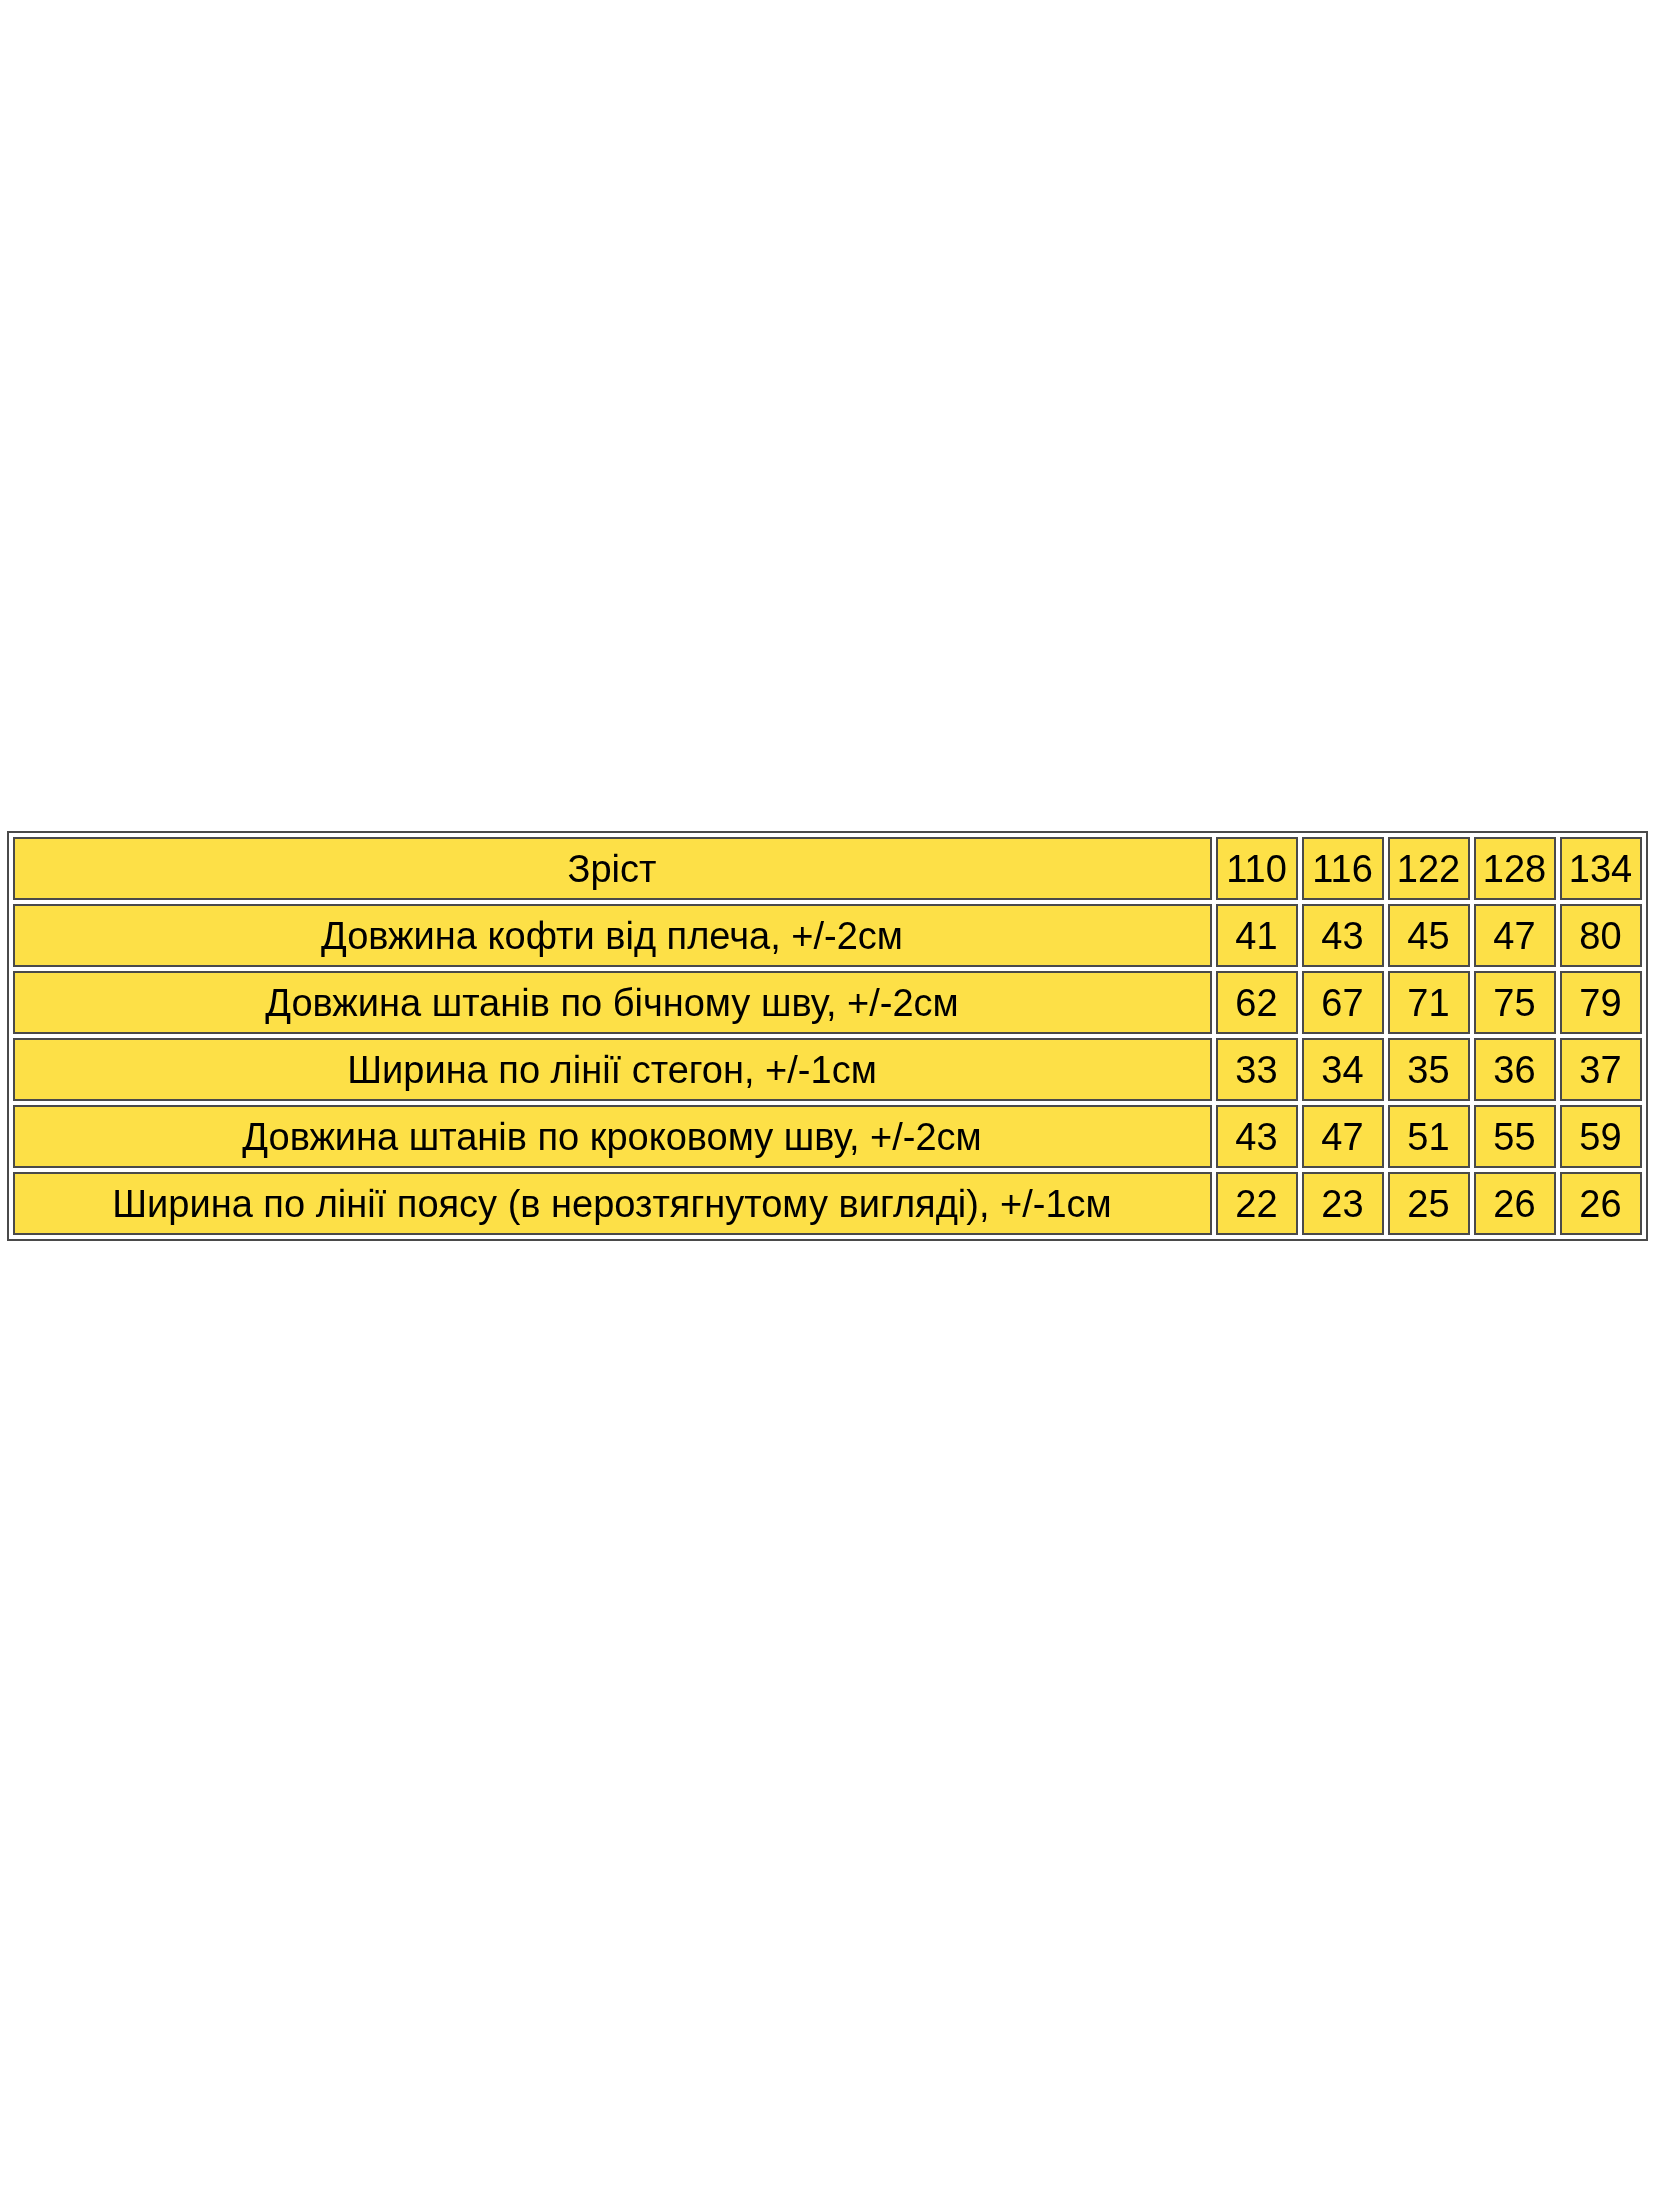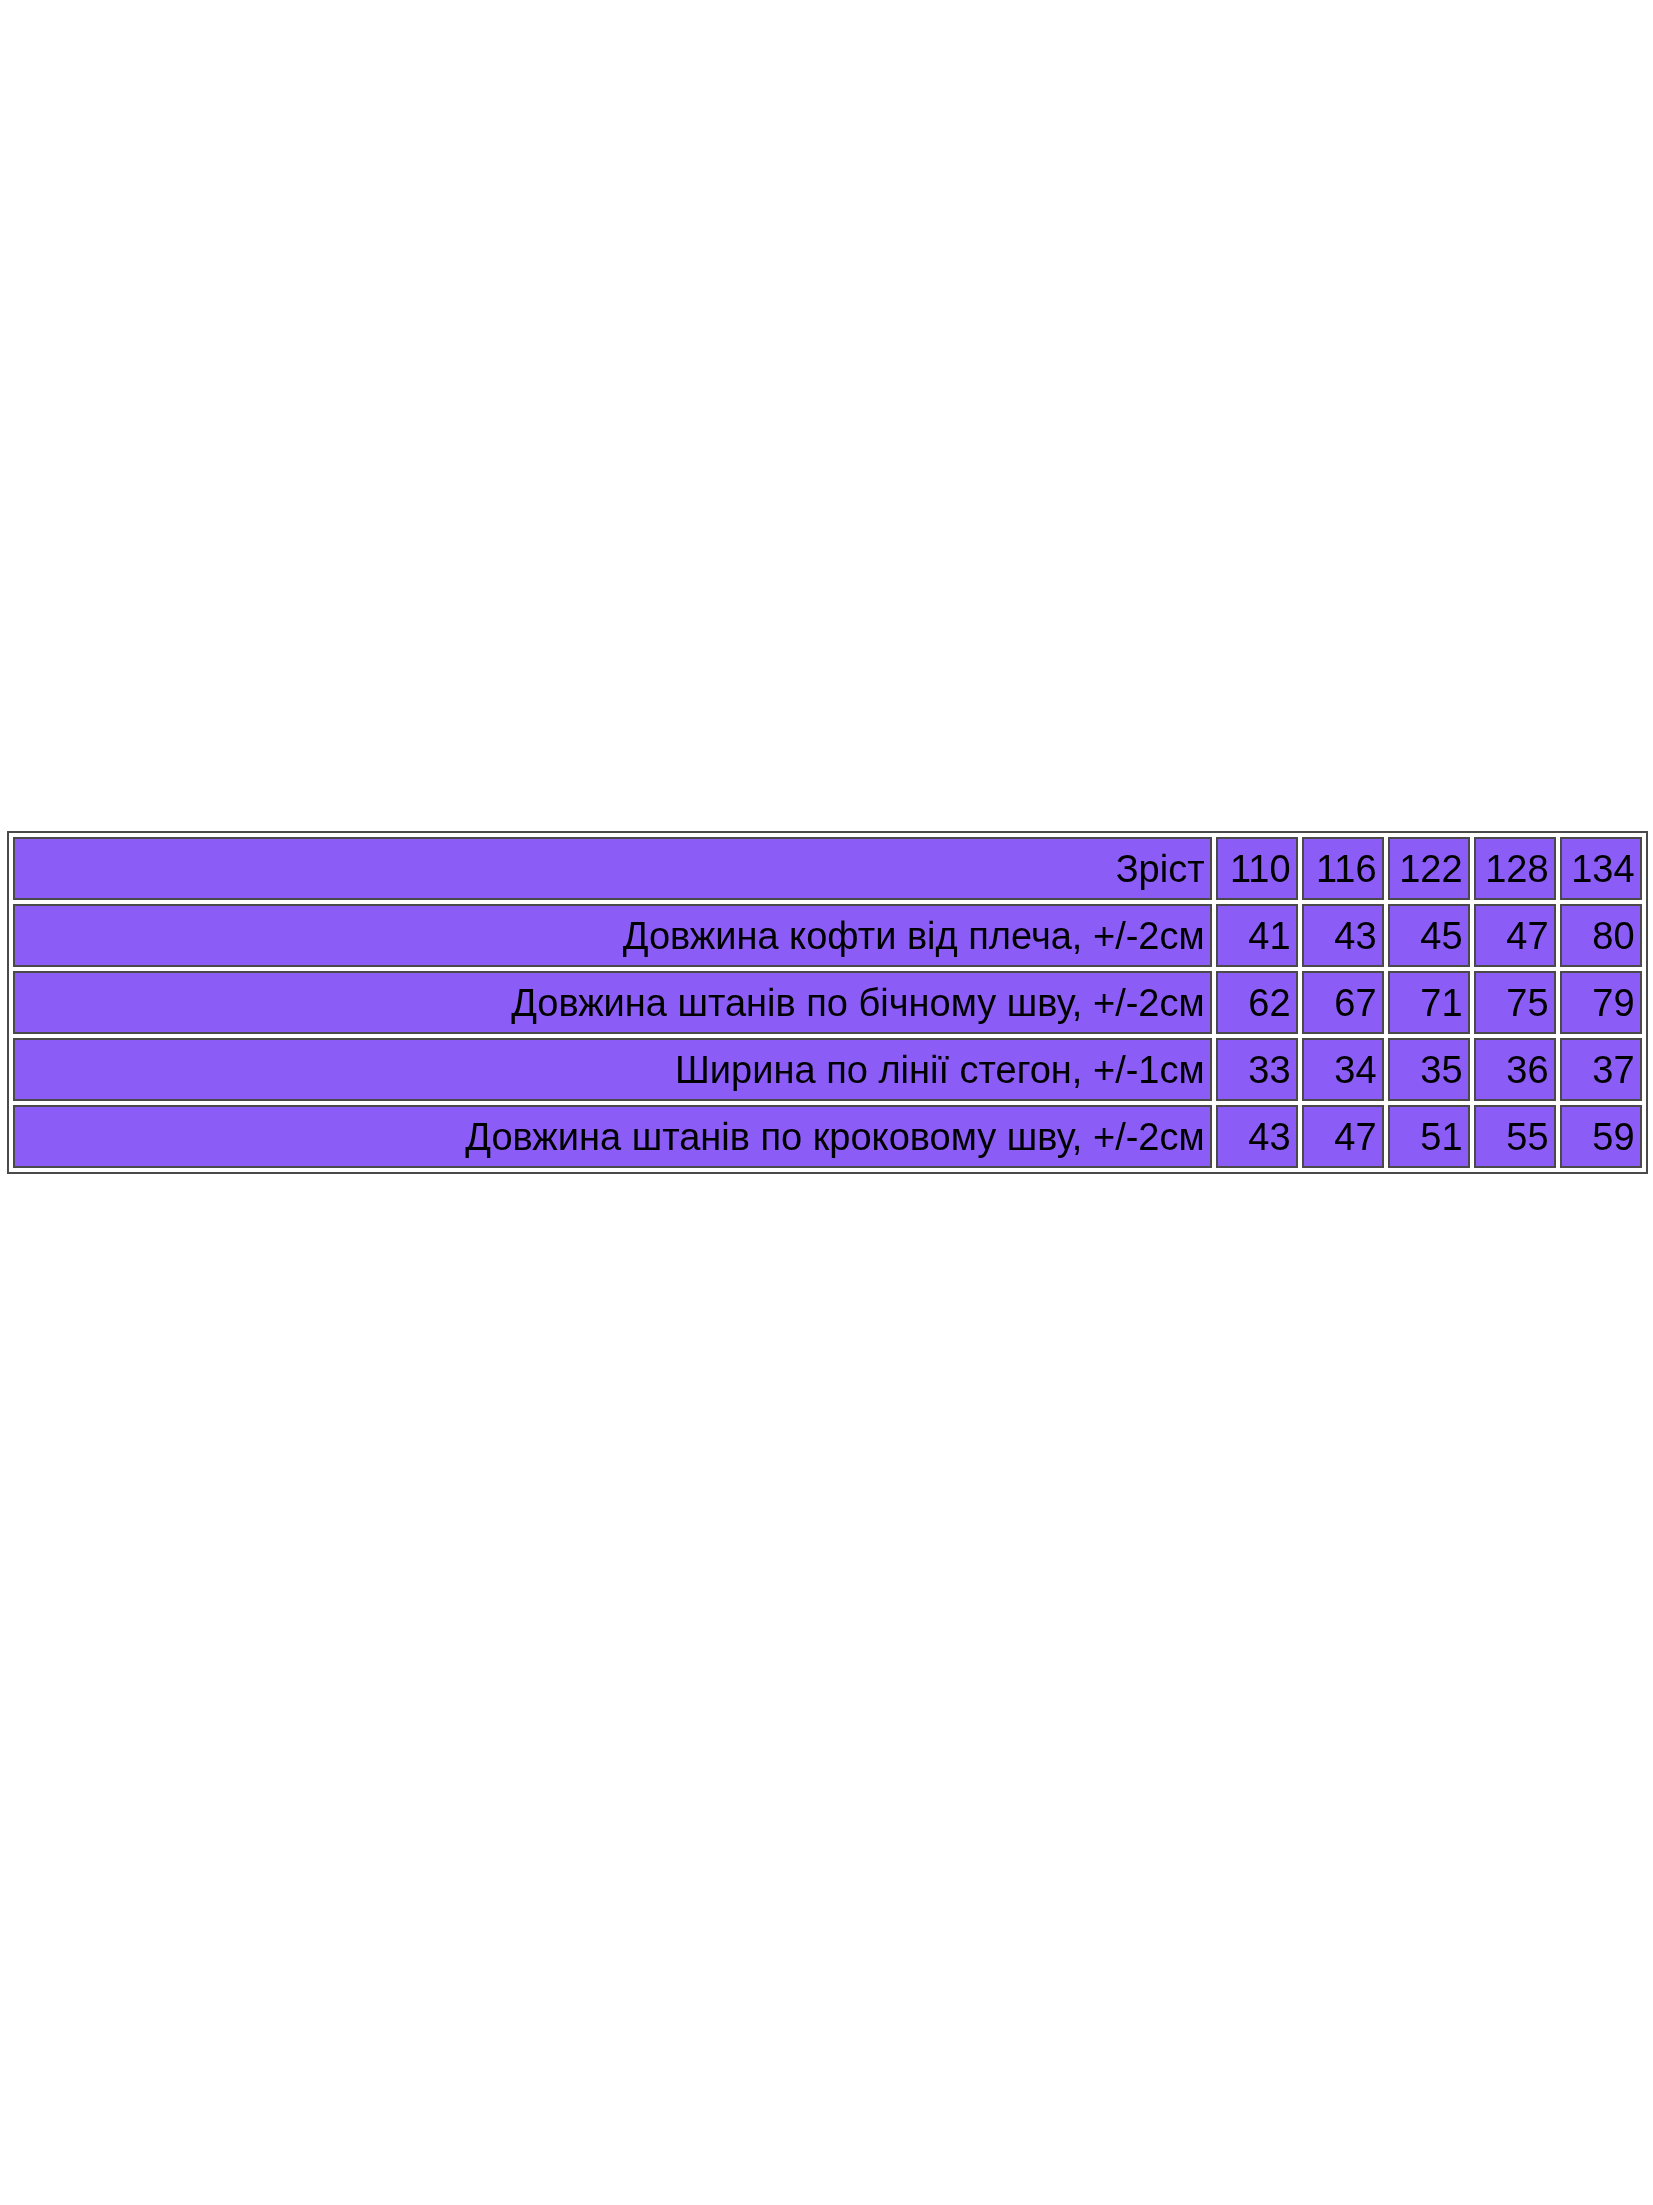--- a/index.html
+++ b/index.html
@@ -24,26 +24,26 @@
     width: 1641px;
     table-layout: fixed;
     border-collapse: separate;
     border-spacing: 4.9px;
     border: 2.5px solid #4a4a4a;
     background: #ffffff;
   }
   table.size-table td {
     box-sizing: border-box;
     border: 2.5px solid #4a4a4a;
-    background: #8b5cf6;
+    background: #fde047;
     padding: 6.5px 4.9px;
     font-size: 38px;
     line-height: 46px;
     vertical-align: middle;
-    text-align: right;
+    text-align: center;
     white-space: nowrap;
     overflow: hidden;
     color: #000000;
   }
   col.label-col { width: auto; }
   col.num-col { width: 82px; }
 </style>
 </head>
 <body>
 
@@ -91,16 +91,24 @@
           <td>37</td>
         </tr>
         <tr>
           <td>Довжина штанів по кроковому шву, +/-2см</td>
           <td>43</td>
           <td>47</td>
           <td>51</td>
           <td>55</td>
           <td>59</td>
         </tr>
+        <tr>
+          <td>Ширина по лінії поясу (в нерозтягнутому вигляді), +/-1см</td>
+          <td>22</td>
+          <td>23</td>
+          <td>25</td>
+          <td>26</td>
+          <td>26</td>
+        </tr>
       </tbody>
   </table>
 </div>
 
 
 </body></html>

